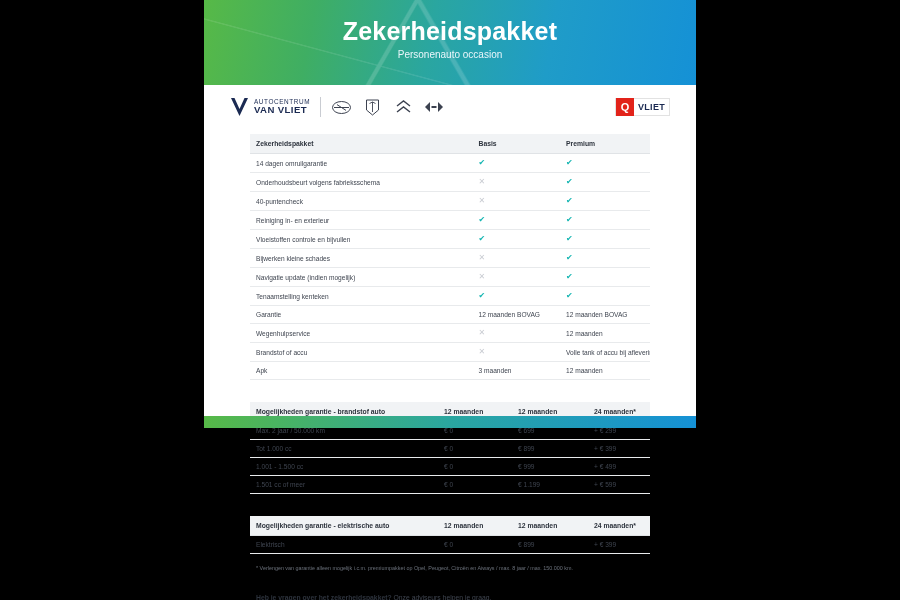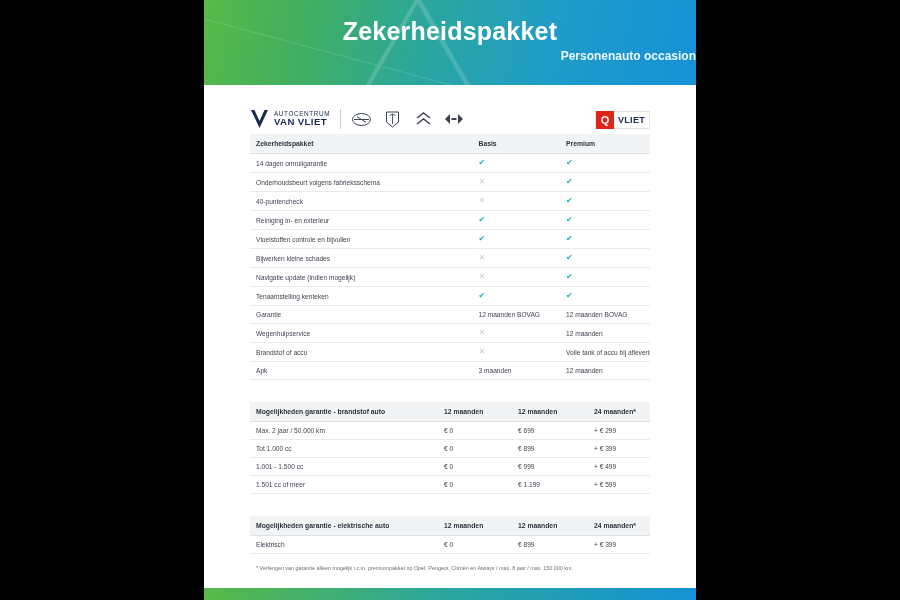--- a/index.html
+++ b/index.html
@@ -11,21 +11,21 @@
   }
   #page {
     position: relative;
     width: 900px; height: 600px;
     background: #000;
     overflow: hidden;
   }
   .sheet {
     position: absolute;
     left: 204px; top: 0;
-    width: 492px; height: 600px;
+    width: 492px; height: 428px;
     background: #ffffff;
   }
   
   .banner {
     position: relative;
     height: 85px;
     background: linear-gradient(100deg, #57b947 0%, #3fae63 22%, #2aa6a0 46%, #1f9cc8 70%, #1591d6 100%);
     overflow: hidden;
   }
   .banner .deco {
@@ -42,31 +42,31 @@
     padding-top: 17px;
     text-align: center;
     color: #fff;
     font-size: 25px;
     font-weight: bold;
     letter-spacing: .2px;
   }
   .banner h2 {
     position: relative;
     margin: 3px 0 0 0;
-    text-align: right;
+    text-align: center;
     color: #eaf6fb;
-    font-size: 12px;
-    font-weight: bold;
+    font-size: 10px;
+    font-weight: normal;
   }
   
   .logorow {
     height: 44px;
     display: flex;
-    align-items: flex-end;
-    padding: 0 46px;
+    align-items: center;
+    padding: 0 26px;
   }
   .brandlogo {
     display: flex;
     align-items: center;
     gap: 5px;
   }
   .chev {
     width: 19px; height: 20px;
     position: relative;
   }

